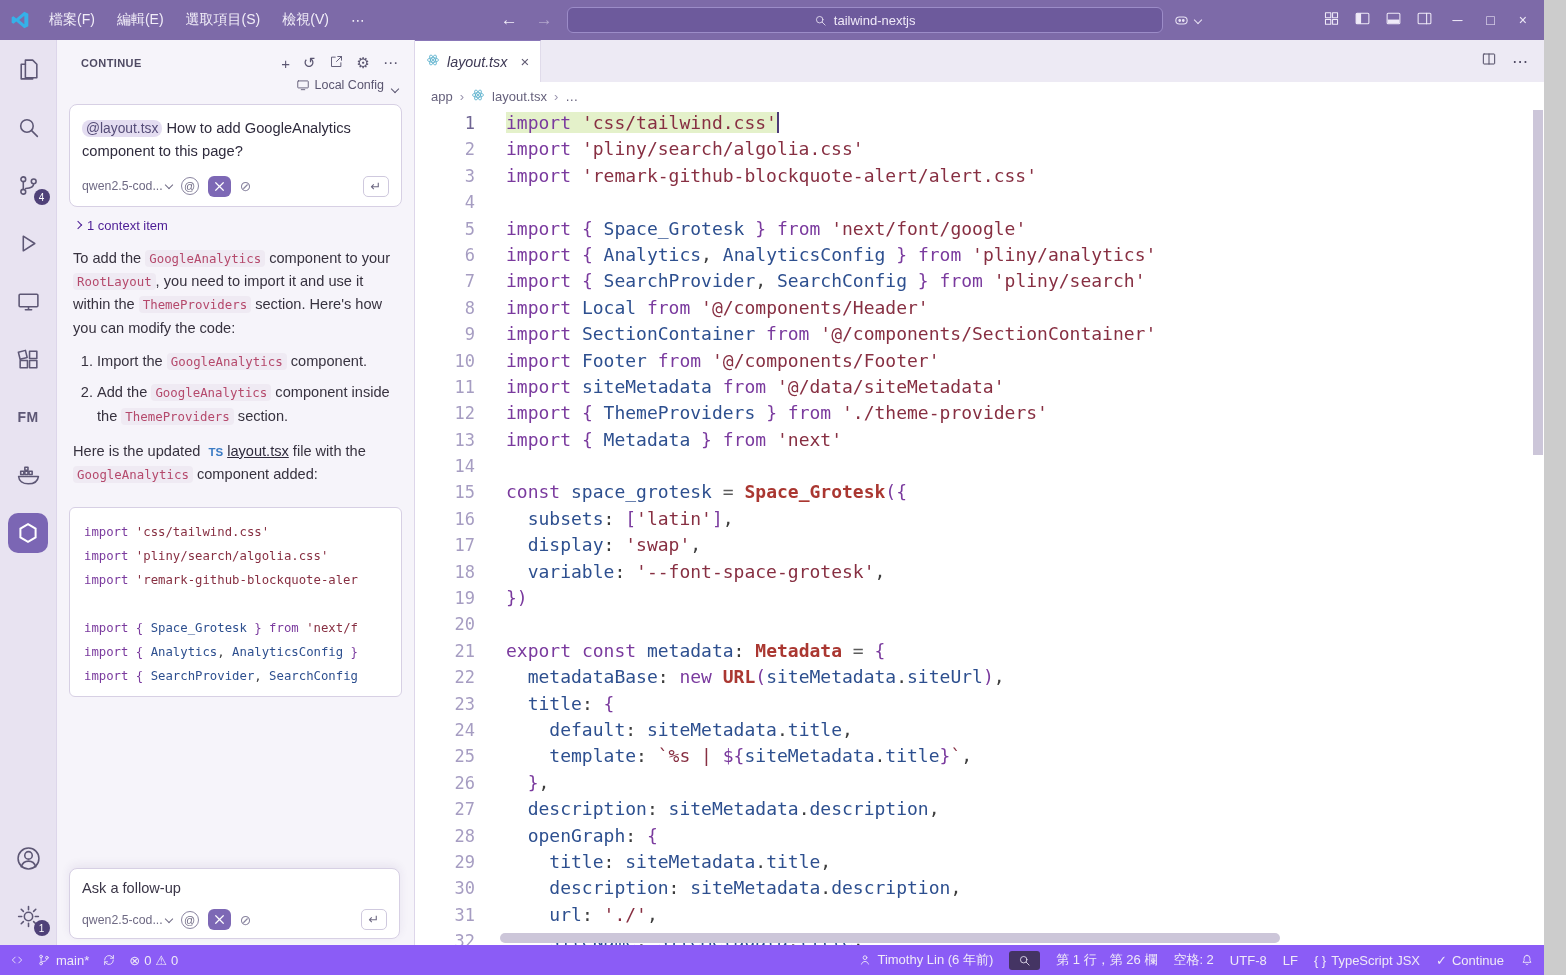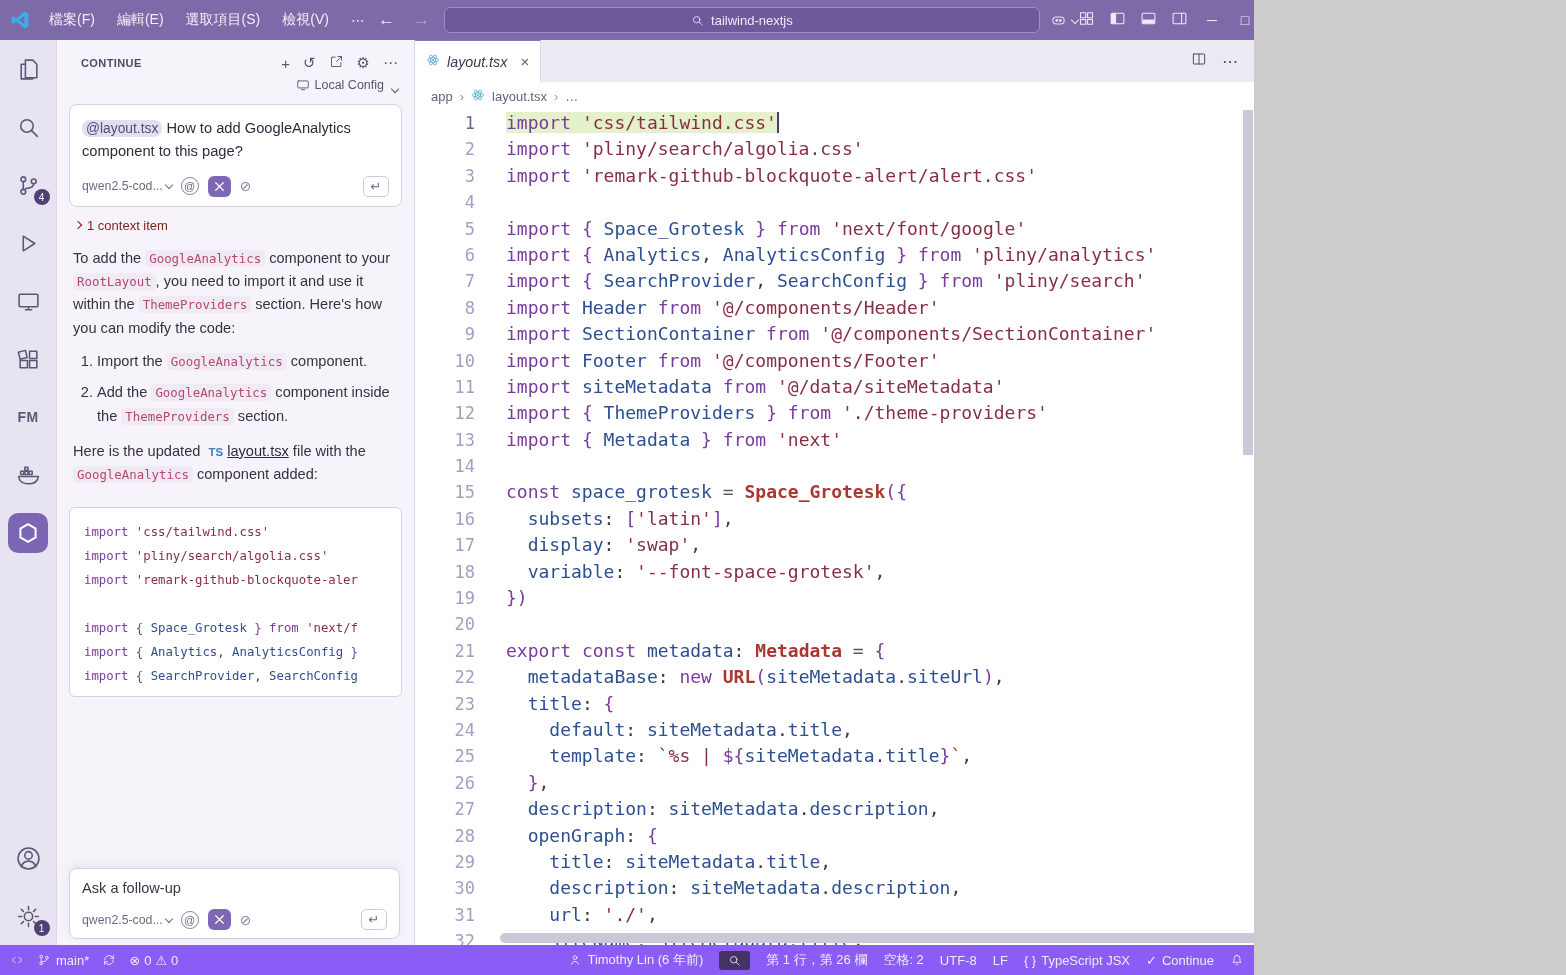--- a/index.html
+++ b/index.html
@@ -1,17 +1,17 @@
 <!DOCTYPE html>
 <html><head>
 <meta charset="utf-8">
 <style>
   *{box-sizing:border-box;margin:0;padding:0}
   html,body{background:#ccc;font-family:"Liberation Sans","DejaVu Sans",sans-serif}
-  .app{position:relative;width:1254px;height:975px;background:#fff;overflow:hidden;display:flex;flex-direction:column}
+  .app{position:relative;width:1544px;height:975px;background:#fff;overflow:hidden;display:flex;flex-direction:column}
 
   
   .titlebar{height:40px;background:#7d6aa8;color:#f1edf8;display:flex;align-items:center;flex:0 0 40px;font-size:14px}
   .logo{margin:0 10px 0 10px;display:flex;align-items:center}
   .menus{display:flex;align-items:center;gap:4px}
   .menu{padding:4px 9px;border-radius:5px;cursor:default;white-space:nowrap}
   .tb-center{flex:1;display:flex;align-items:center;justify-content:center;gap:10px}
   .navarr{font-size:17px;padding:0 4px}
   .navarr.dim{opacity:.45}
   .cmdcenter{width:596px;height:26px;background:#6d5a9c;border:1px solid #9c8cc8;border-radius:6px;display:flex;align-items:center;justify-content:center;gap:7px;font-size:13px;color:#efe9f8}
@@ -48,21 +48,21 @@
   .chat-card{margin:6px 12px 0;background:#fff;border:1px solid #d7d0e4;border-radius:8px;padding:12px 12px 9px}
   .chat-q{font-size:14.7px;color:#2f2b3d;line-height:1.55}
   .file-chip{background:#e4ddf1;color:#554c78;border-radius:8px;padding:1px 4px;font-size:13.8px}
   .model-row{display:flex;align-items:center;gap:9px;margin-top:13px;color:#6f6a84;font-size:12.3px}
   .at-circ{width:18px;height:18px;border:1.2px solid #8a85a0;border-radius:50%;display:flex;align-items:center;justify-content:center;font-size:11px}
   .tools-sq{width:23px;height:21px;background:#7d68b5;border-radius:6px;display:flex;align-items:center;justify-content:center}
   .tools-sq svg{width:13px;height:13px}
   .slash-ic{font-size:14px;color:#8a85a0}
   .send-btn{margin-left:auto;width:26px;height:21px;border:1px solid #cfc9de;border-radius:5px;display:flex;align-items:center;justify-content:center;font-size:13px;color:#6f6a84}
 
-  .context-row{padding:11px 18px 6px;color:#7f1d1d;font-size:13px;display:flex;align-items:center}
+  .context-row{padding:11px 18px 6px;color:#4c1d95;font-size:13px;display:flex;align-items:center}
 
   .response{padding:8px 16px 0;color:#37323f;font-size:14.6px;line-height:1.6}
   .response p{margin-bottom:10px}
   .rt-c{font-family:"DejaVu Sans Mono","Liberation Mono",monospace;font-size:12.4px;background:#efeaf3;color:#b5496c;padding:1px 4px;border-radius:4px}
   .rt-ts{color:#3b7bc4;font-weight:700;font-size:11.5px;margin:0 4px}
   .rt-lk{text-decoration:underline;color:#2f2b3d;font-weight:500}
   .steps{margin:2px 0 12px 24px}
   .steps li{margin-bottom:8px}
 
   .sb-codeblock{margin:10px 12px 0;background:#fff;border:1px solid #d7d0e4;border-radius:6px;padding:12px 14px;font-family:"DejaVu Sans Mono","Liberation Mono",monospace;font-size:12.3px;height:190px;overflow:hidden}
@@ -367,21 +367,21 @@
       </div>
       <div class="code-area">
         <div>
             <div class="crow"><div class="gut cur">1</div><div class="cc"><span class="hl1"><span class="tk-k">import</span><span class="tk-d"> </span><span class="tk-s">'css/tailwind.css'</span></span><span class="caret"></span></div></div>
             <div class="crow"><div class="gut">2</div><div class="cc"><span><span class="tk-k">import</span><span class="tk-d"> </span><span class="tk-s">'pliny/search/algolia.css'</span></span></div></div>
             <div class="crow"><div class="gut">3</div><div class="cc"><span><span class="tk-k">import</span><span class="tk-d"> </span><span class="tk-s">'remark-github-blockquote-alert/alert.css'</span></span></div></div>
             <div class="crow"><div class="gut">4</div><div class="cc"><span></span></div></div>
             <div class="crow"><div class="gut">5</div><div class="cc"><span><span class="tk-k">import</span><span class="tk-d"> </span><span class="tk-p">{</span><span class="tk-d"> </span><span class="tk-i">Space_Grotesk</span><span class="tk-d"> </span><span class="tk-p">}</span><span class="tk-d"> </span><span class="tk-k">from</span><span class="tk-d"> </span><span class="tk-s">'next/font/google'</span></span></div></div>
             <div class="crow"><div class="gut">6</div><div class="cc"><span><span class="tk-k">import</span><span class="tk-d"> </span><span class="tk-p">{</span><span class="tk-d"> </span><span class="tk-i">Analytics</span><span class="tk-d">, </span><span class="tk-i">AnalyticsConfig</span><span class="tk-d"> </span><span class="tk-p">}</span><span class="tk-d"> </span><span class="tk-k">from</span><span class="tk-d"> </span><span class="tk-s">'pliny/analytics'</span></span></div></div>
             <div class="crow"><div class="gut">7</div><div class="cc"><span><span class="tk-k">import</span><span class="tk-d"> </span><span class="tk-p">{</span><span class="tk-d"> </span><span class="tk-i">SearchProvider</span><span class="tk-d">, </span><span class="tk-i">SearchConfig</span><span class="tk-d"> </span><span class="tk-p">}</span><span class="tk-d"> </span><span class="tk-k">from</span><span class="tk-d"> </span><span class="tk-s">'pliny/search'</span></span></div></div>
-            <div class="crow"><div class="gut">8</div><div class="cc"><span><span class="tk-k">import</span><span class="tk-d"> </span><span class="tk-i">Header</span><span class="tk-d"> </span><span class="tk-k">from</span><span class="tk-d"> </span><span class="tk-s">'@/components/Header'</span></span></div></div>
+            <div class="crow"><div class="gut">8</div><div class="cc"><span><span class="tk-k">import</span><span class="tk-d"> </span><span class="tk-i">Local</span><span class="tk-d"> </span><span class="tk-k">from</span><span class="tk-d"> </span><span class="tk-s">'@/components/Header'</span></span></div></div>
             <div class="crow"><div class="gut">9</div><div class="cc"><span><span class="tk-k">import</span><span class="tk-d"> </span><span class="tk-i">SectionContainer</span><span class="tk-d"> </span><span class="tk-k">from</span><span class="tk-d"> </span><span class="tk-s">'@/components/SectionContainer'</span></span></div></div>
             <div class="crow"><div class="gut">10</div><div class="cc"><span><span class="tk-k">import</span><span class="tk-d"> </span><span class="tk-i">Footer</span><span class="tk-d"> </span><span class="tk-k">from</span><span class="tk-d"> </span><span class="tk-s">'@/components/Footer'</span></span></div></div>
             <div class="crow"><div class="gut">11</div><div class="cc"><span><span class="tk-k">import</span><span class="tk-d"> </span><span class="tk-i">siteMetadata</span><span class="tk-d"> </span><span class="tk-k">from</span><span class="tk-d"> </span><span class="tk-s">'@/data/siteMetadata'</span></span></div></div>
             <div class="crow"><div class="gut">12</div><div class="cc"><span><span class="tk-k">import</span><span class="tk-d"> </span><span class="tk-p">{</span><span class="tk-d"> </span><span class="tk-i">ThemeProviders</span><span class="tk-d"> </span><span class="tk-p">}</span><span class="tk-d"> </span><span class="tk-k">from</span><span class="tk-d"> </span><span class="tk-s">'./theme-providers'</span></span></div></div>
             <div class="crow"><div class="gut">13</div><div class="cc"><span><span class="tk-k">import</span><span class="tk-d"> </span><span class="tk-p">{</span><span class="tk-d"> </span><span class="tk-i">Metadata</span><span class="tk-d"> </span><span class="tk-p">}</span><span class="tk-d"> </span><span class="tk-k">from</span><span class="tk-d"> </span><span class="tk-s">'next'</span></span></div></div>
             <div class="crow"><div class="gut">14</div><div class="cc"><span></span></div></div>
             <div class="crow"><div class="gut">15</div><div class="cc"><span><span class="tk-k">const</span><span class="tk-d"> </span><span class="tk-i">space_grotesk</span><span class="tk-d"> </span><span class="tk-o">=</span><span class="tk-d"> </span><span class="tk-f">Space_Grotesk</span><span class="tk-p">({</span></span></div></div>
             <div class="crow"><div class="gut">16</div><div class="cc"><span><span class="tk-d">  </span><span class="tk-i">subsets</span><span class="tk-d">: </span><span class="tk-p">[</span><span class="tk-s">'latin'</span><span class="tk-p">]</span><span class="tk-d">,</span></span></div></div>
             <div class="crow"><div class="gut">17</div><div class="cc"><span><span class="tk-d">  </span><span class="tk-i">display</span><span class="tk-d">: </span><span class="tk-s">'swap'</span><span class="tk-d">,</span></span></div></div>
             <div class="crow"><div class="gut">18</div><div class="cc"><span><span class="tk-d">  </span><span class="tk-i">variable</span><span class="tk-d">: </span><span class="tk-s">'--font-space-grotesk'</span><span class="tk-d">,</span></span></div></div>

